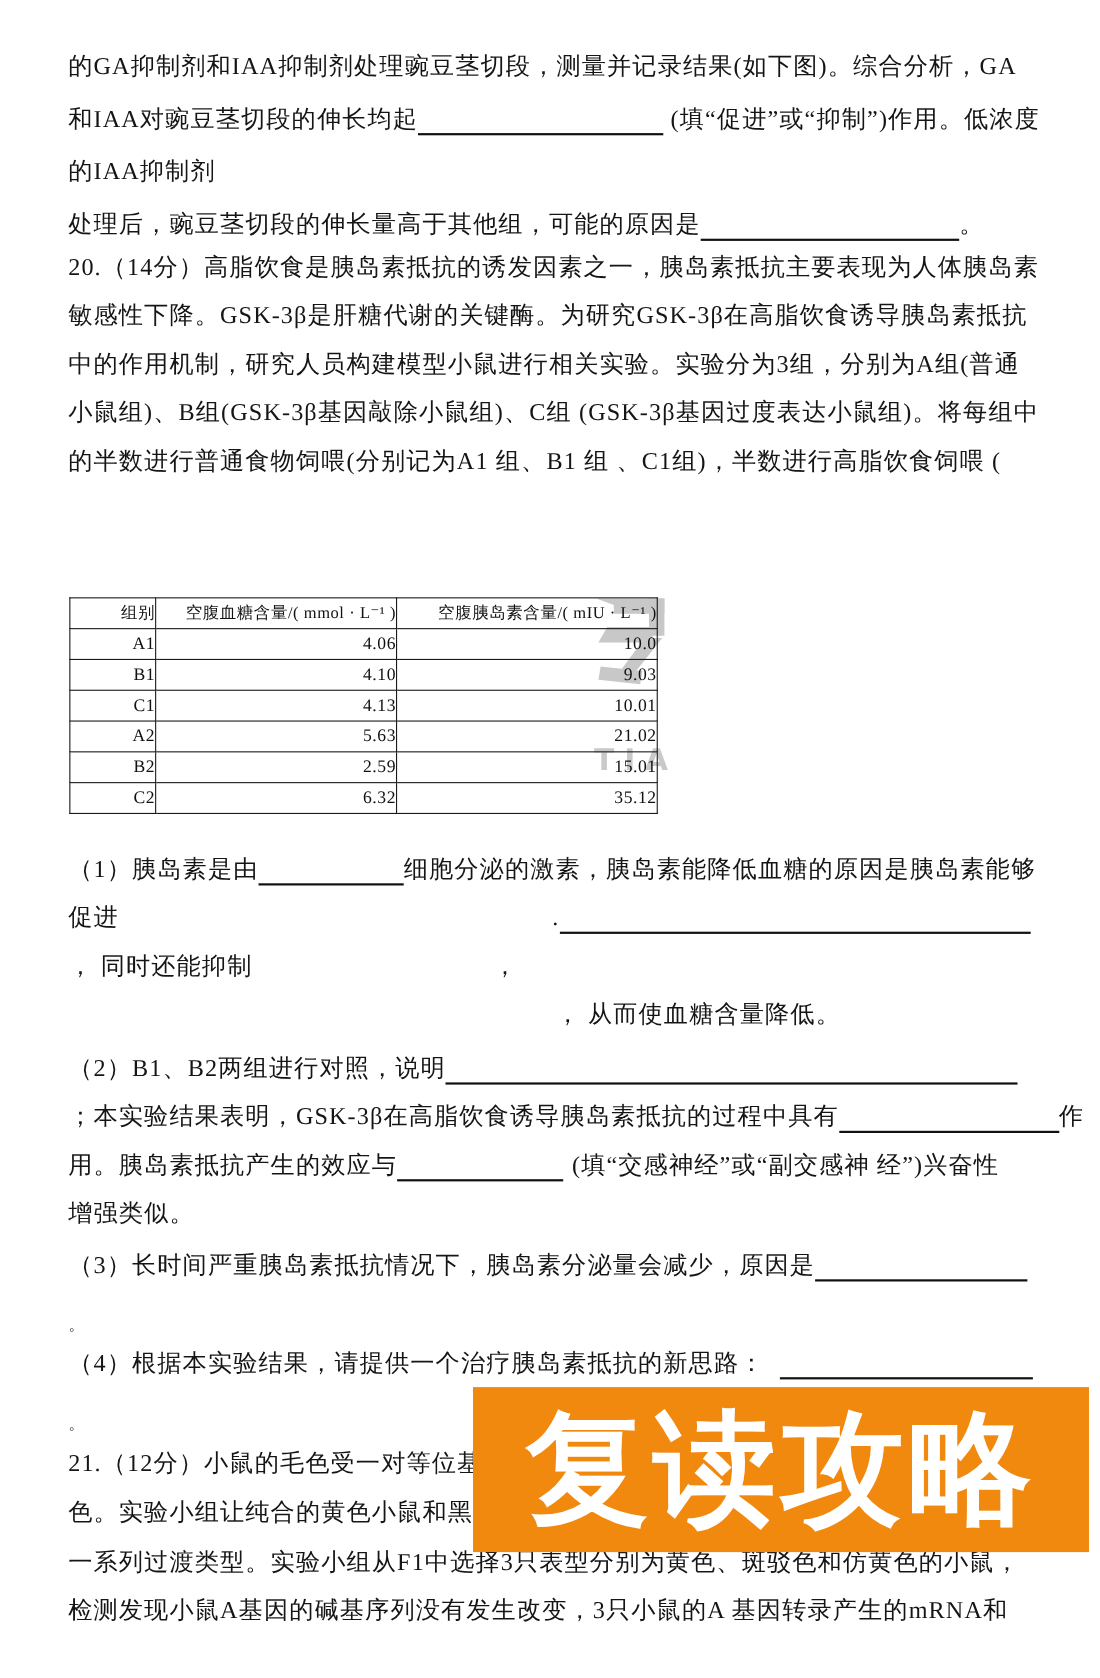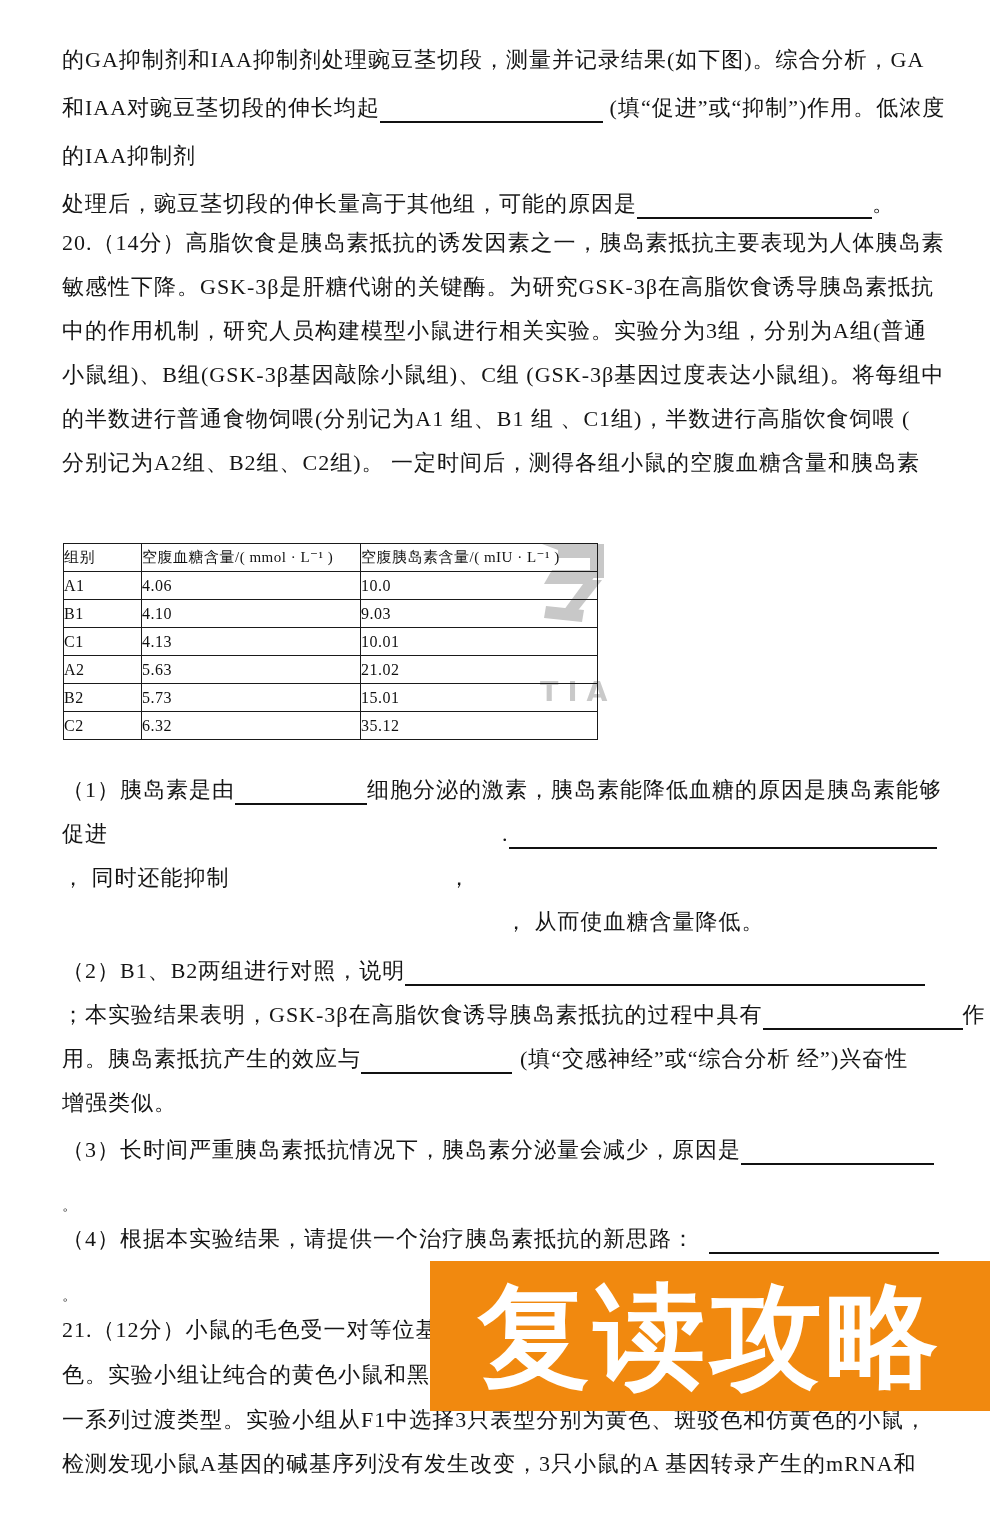--- a/index.html
+++ b/index.html
@@ -34,21 +34,21 @@
     position:absolute;
     left:63px;top:543px;
     width:531px;
     border-collapse:collapse;
     table-layout:fixed;
     background:transparent;
     z-index:2;
   }
   .qtable td{
     border:1.6px solid #1a1a1a;
-    text-align:left;
+    text-align:right;
     vertical-align:middle;
     height:27px;
     font-size:16px;
     letter-spacing:0.5px;
     padding:0;
     background:transparent;
   }
   .qtable tr.hdr td{font-size:15px;}
   .col-group{width:77px;}
   .col-glucose{width:218px;}
@@ -99,21 +99,20 @@
   <div class="ln" style="top:45px"><span>的GA抑制剂和IAA抑制剂处理豌豆茎切段，测量并记录结果(如下图)。综合分析，GA</span></div>
   <div class="ln" style="top:93px"><span>和IAA对豌豆茎切段的伸长均起</span><span class="blank" style="width:223px"></span><span> (填“促进”或“抑制”)作用。低浓度</span></div>
   <div class="ln" style="top:141px"><span>的IAA抑制剂</span></div>
   <div class="ln" style="top:189px"><span>处理后，豌豆茎切段的伸长量高于其他组，可能的原因是</span><span class="blank" style="width:235px"></span><span>。</span></div>
 
   <div class="ln" style="top:228px"><span>20.（14分）高脂饮食是胰岛素抵抗的诱发因素之一，胰岛素抵抗主要表现为人体胰岛素</span></div>
   <div class="ln" style="top:272px"><span>敏感性下降。GSK-3β是肝糖代谢的关键酶。为研究GSK-3β在高脂饮食诱导胰岛素抵抗</span></div>
   <div class="ln" style="top:316px"><span>中的作用机制，研究人员构建模型小鼠进行相关实验。实验分为3组，分别为A组(普通</span></div>
   <div class="ln" style="top:360px"><span>小鼠组)、B组(GSK-3β基因敲除小鼠组)、C组 (GSK-3β基因过度表达小鼠组)。将每组中</span></div>
   <div class="ln" style="top:404px"><span>的半数进行普通食物饲喂(分别记为A1 组、B1 组 、C1组)，半数进行高脂饮食饲喂 (</span></div>
-  <div class="ln" style="top:448px"><span>分别记为A2组、B2组、C2组)。 一定时间后，测得各组小鼠的空腹血糖含量和胰岛素</span></div>
 
   <div class="watermark">
     <svg width="80" height="100" viewBox="0 0 80 100">
       <g fill="#c8c8c8">
         <polygon points="14,4 76,4 76,18 30,18 30,10"></polygon>
         <polygon points="62,4 76,4 76,38 62,38"></polygon>
         <polygon points="24,30 70,30 62,44 16,44"></polygon>
         <polygon points="58,40 74,40 44,78 30,78"></polygon>
         <polygon points="18,66 56,70 54,82 16,78"></polygon>
       </g>
@@ -143,41 +142,41 @@
         <td>4.13</td>
         <td>10.01</td>
       </tr>
       <tr>
         <td>A2</td>
         <td>5.63</td>
         <td>21.02</td>
       </tr>
       <tr>
         <td>B2</td>
-        <td>5.73</td>
+        <td>2.59</td>
         <td>15.01</td>
       </tr>
       <tr>
         <td>C2</td>
         <td>6.32</td>
         <td>35.12</td>
       </tr>
     </tbody>
   </table>
 
   <div class="ln" style="top:775px"><span>（1）胰岛素是由</span><span class="blank" style="width:132px"></span><span>细胞分泌的激素，胰岛素能降低血糖的原因是胰岛素能够</span></div>
   <div class="ln" style="top:819px"><span>促进</span></div>
   <div class="ln" style="left:502px;top:819px"><span>.</span><span class="blank" style="width:428px"></span></div>
   <div class="ln" style="top:863px"><span>， 同时还能抑制</span></div>
   <div class="ln" style="left:448px;top:863px"><span>，</span></div>
   <div class="ln" style="left:505px;top:907px"><span>， 从而使血糖含量降低。</span></div>
 
   <div class="ln" style="top:956px"><span>（2）B1、B2两组进行对照，说明</span><span class="blank" style="width:520px"></span></div>
   <div class="ln" style="top:1000px"><span>；本实验结果表明，GSK-3β在高脂饮食诱导胰岛素抵抗的过程中具有</span><span class="blank" style="width:200px"></span><span>作</span></div>
-  <div class="ln" style="top:1044px"><span>用。胰岛素抵抗产生的效应与</span><span class="blank" style="width:151px"></span><span style="display:inline-block;width:8px" class="spacer"></span><span>(填“交感神经”或“综合分析 经”)兴奋性</span></div>
+  <div class="ln" style="top:1044px"><span>用。胰岛素抵抗产生的效应与</span><span class="blank" style="width:151px"></span><span style="display:inline-block;width:8px" class="spacer"></span><span>(填“交感神经”或“副交感神 经”)兴奋性</span></div>
   <div class="ln" style="top:1088px"><span>增强类似。</span></div>
 
   <div class="ln" style="top:1135px"><span>（3）长时间严重胰岛素抵抗情况下，胰岛素分泌量会减少，原因是</span><span class="blank" style="width:193px"></span></div>
   <div class="ln small-period" style="top:1190px"><span>。</span></div>
 
   <div class="ln" style="top:1224px"><span>（4）根据本实验结果，请提供一个治疗胰岛素抵抗的新思路：</span><span style="display:inline-block;width:14px" class="spacer"></span><span class="blank" style="width:230px"></span></div>
   <div class="ln small-period" style="top:1280px"><span>。</span></div>
 
   <div class="ln" style="top:1315px"><span>21.（12分）小鼠的毛色受一对等位基</span></div>
   <div class="ln" style="top:1360px"><span>色。实验小组让纯合的黄色小鼠和黑</span></div>

